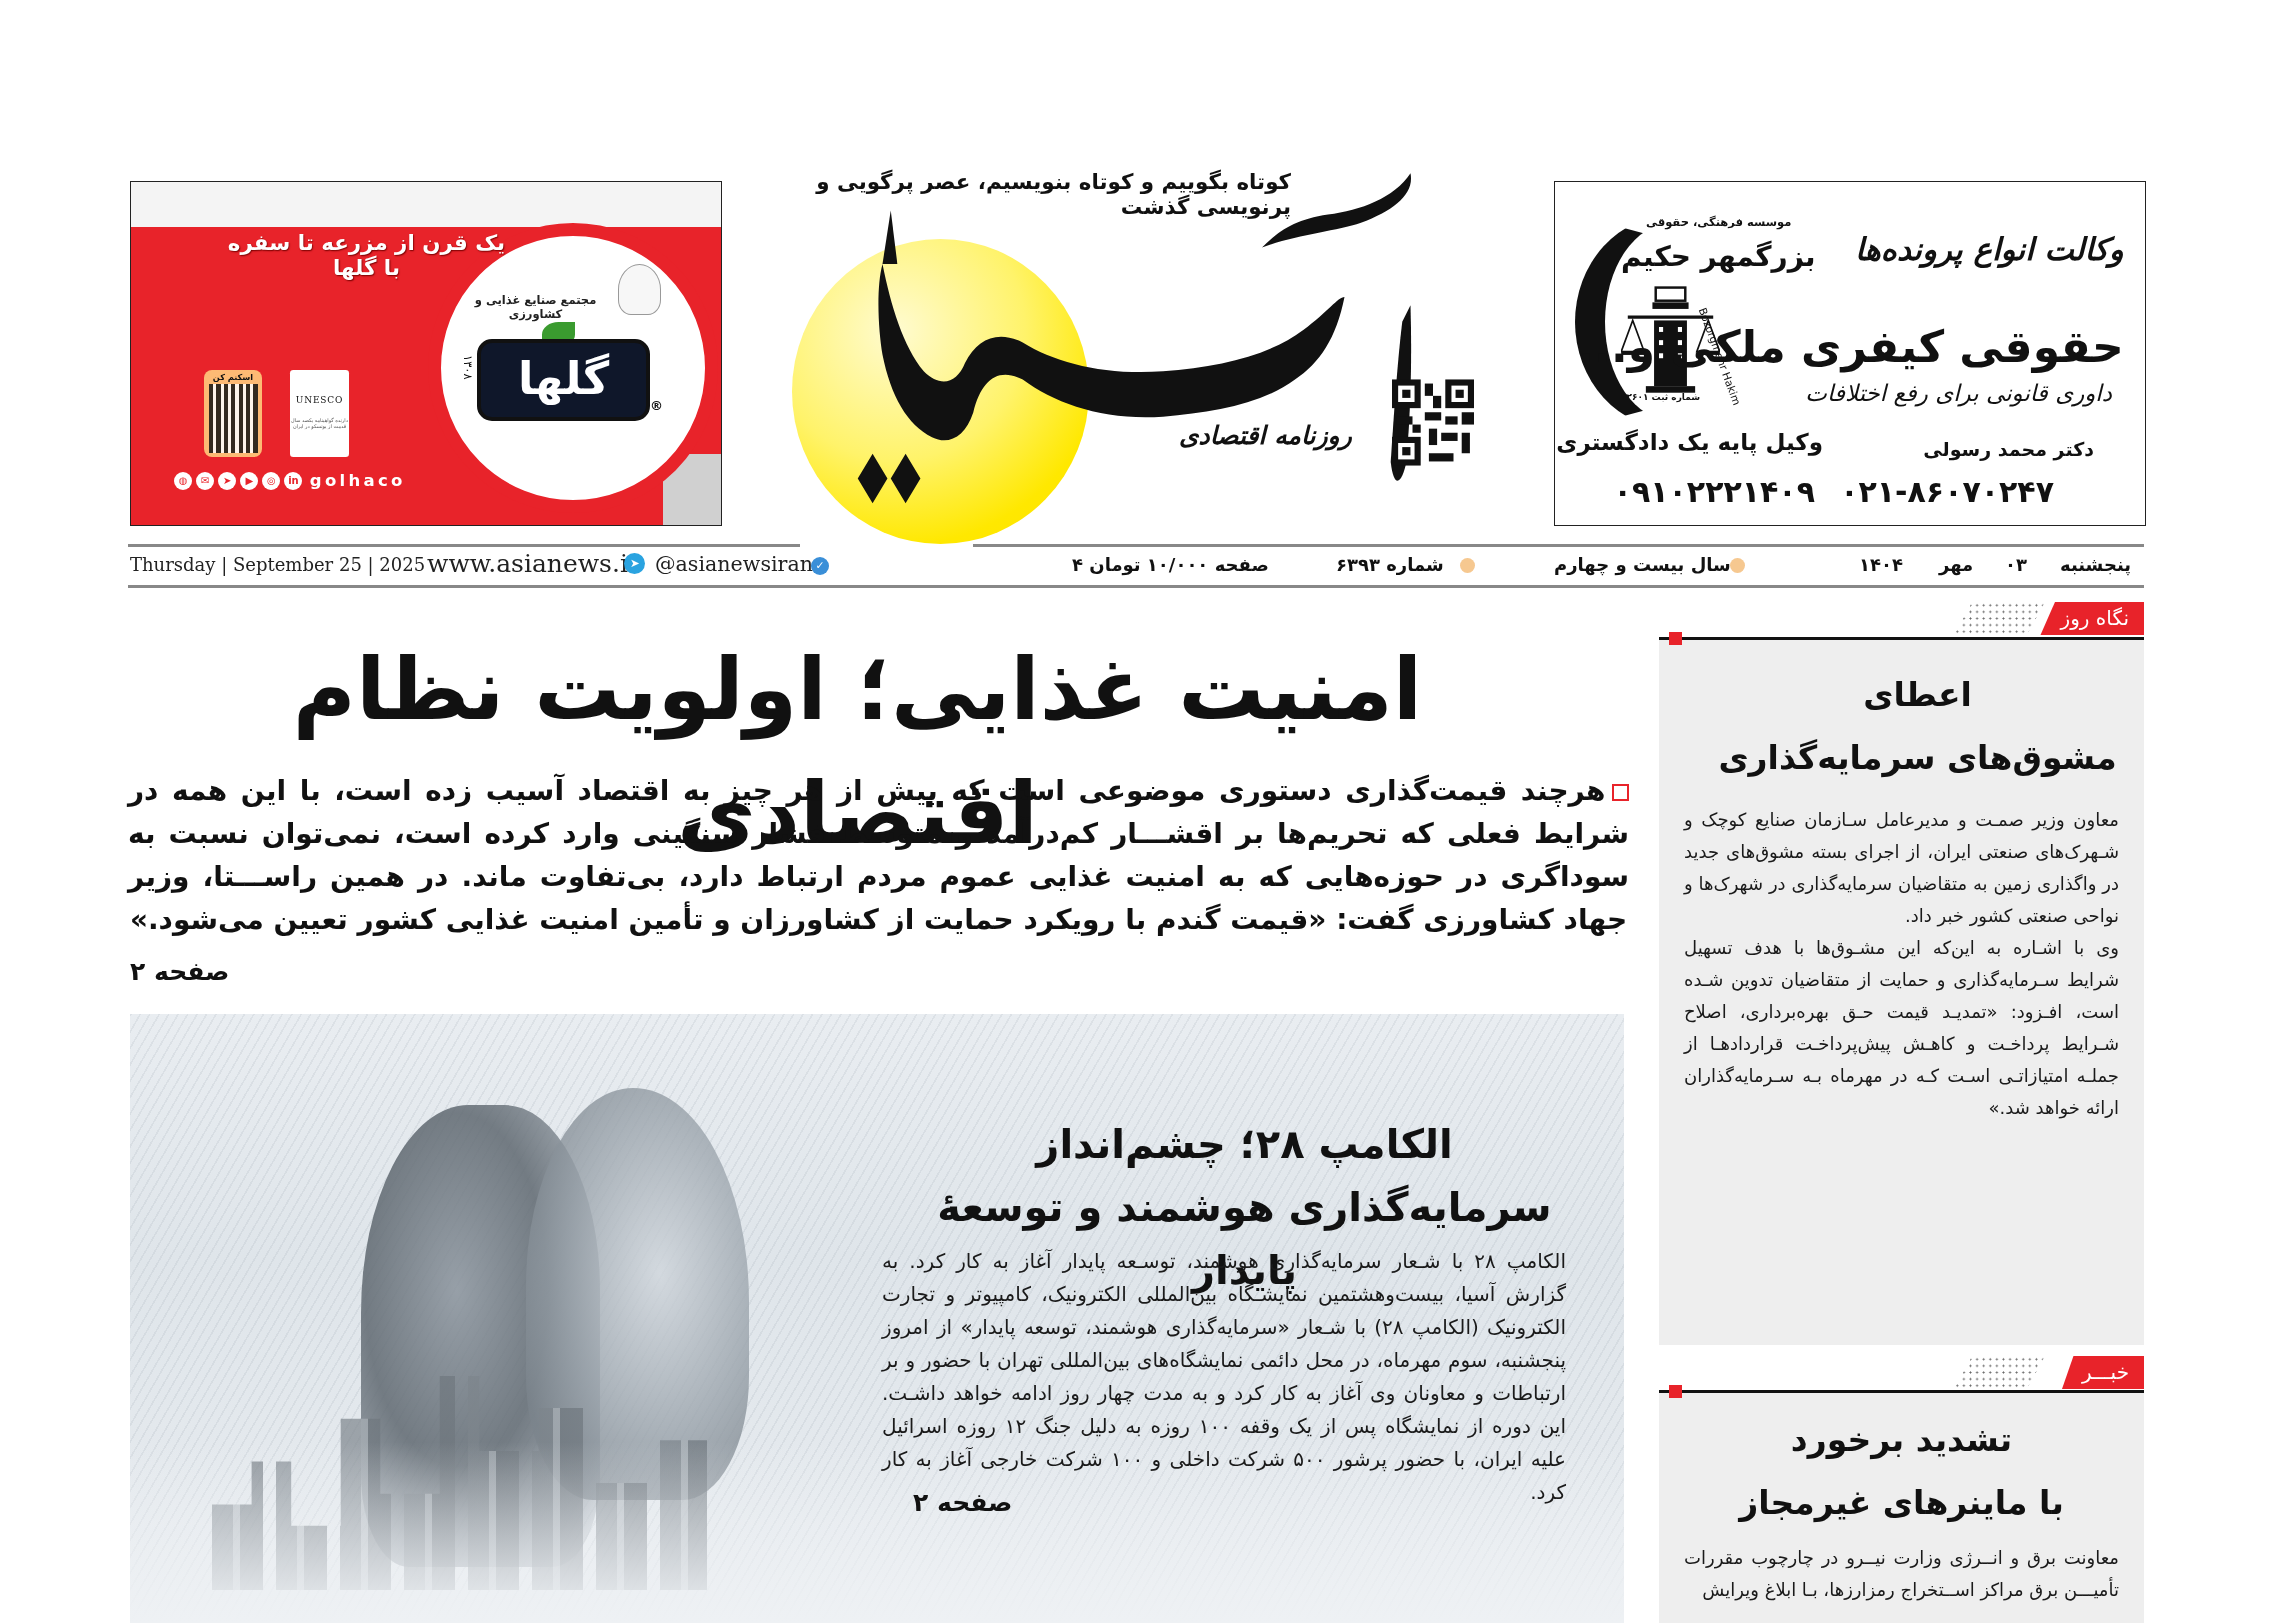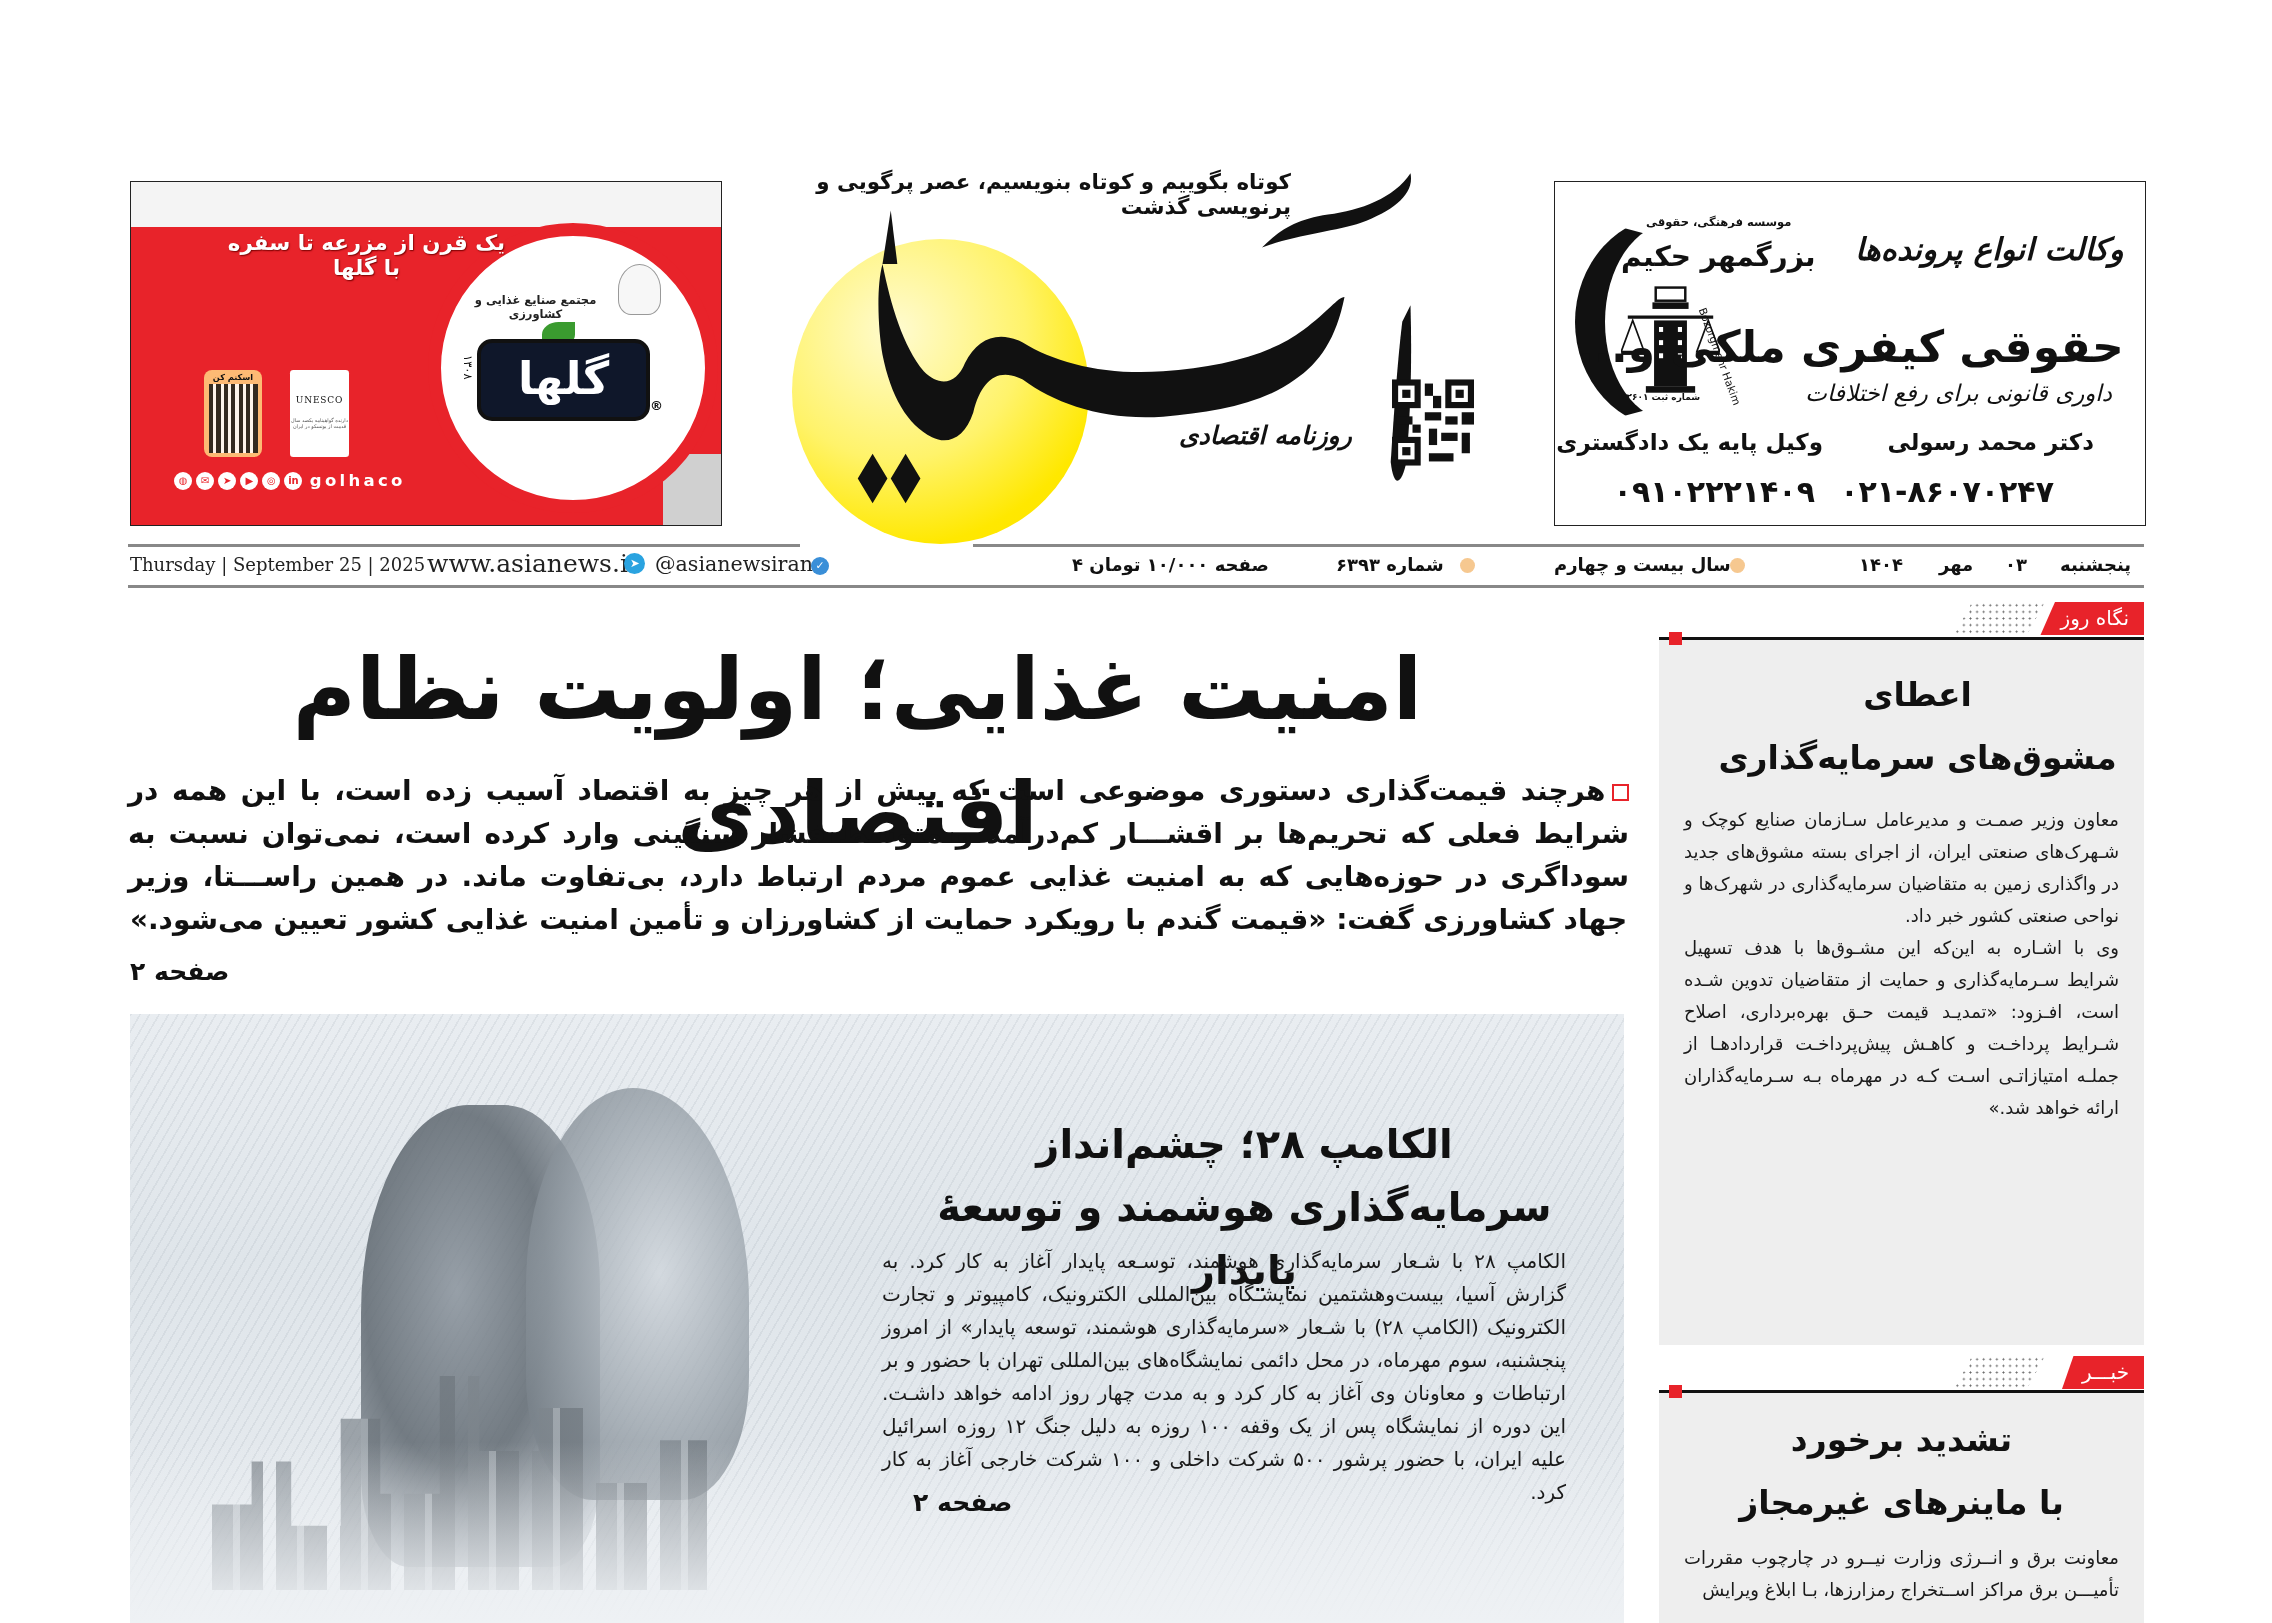--- a/index.html
+++ b/index.html
@@ -25,21 +25,21 @@
   .ad-left .unesco .u{font-size:9px;font-family:"DejaVu Serif",serif;margin-top:25px;letter-spacing:0.8px;}
   .ad-left .unesco .s{font-size:5px;margin-top:11.5px;color:#555;}
   .ad-left .socials{position:absolute;left:43px;top:289px;display:flex;gap:4.1px;align-items:center;}
   .ad-left .socials .ic{width:18px;height:18px;border-radius:50%;background:#fff;color:#e8232a;font-size:10px;text-align:center;line-height:18px;font-weight:bold;}
   .ad-left .socials .handle{color:#fff;font-weight:bold;font-size:16.5px;letter-spacing:3.3px;margin-left:3.3px;font-family:"DejaVu Sans",sans-serif;}
 
   .ad-right{left:1554px;top:181px;width:590px;height:343px;border:1.6px solid #222;background:#fff;overflow:hidden;}
   .ad-right .t1{position:absolute;right:21.4px;top:49px;font-size:31px;font-style:italic;font-weight:bold;font-family:"DejaVu Serif",serif;}
   .ad-right .t2{position:absolute;right:21.4px;top:139px;font-size:44px;font-weight:bold;}
   .ad-right .t3{position:absolute;right:33px;top:198px;font-size:23px;font-style:italic;font-family:"DejaVu Serif",serif;}
-  .ad-right .t4{position:absolute;right:51px;top:247px;font-size:23px;font-weight:bold;}
+  .ad-right .t4{position:absolute;right:51px;top:256px;font-size:19px;font-weight:bold;}
   .ad-right .t5{position:absolute;right:322px;top:247px;font-size:23px;font-weight:bold;}
   .ad-right .t6{position:absolute;right:91px;top:292px;font-size:30px;font-weight:bold;}
   .ad-right .t7{position:absolute;right:330px;top:292px;font-size:30px;font-weight:bold;}
   .ad-right .moon{position:absolute;left:20px;top:33px;width:165px;height:198px;border-radius:50%;border-left:30px solid #111;border-top:8.2px solid transparent;border-bottom:8.2px solid transparent;}
   .ad-right .org-small{position:absolute;left:91px;top:33px;font-size:11.5px;font-weight:bold;}
   .ad-right .org{position:absolute;left:66px;top:58px;font-size:28px;font-weight:bold;}
   .ad-right .scale{position:absolute;left:66px;top:99px;width:99px;height:115px;}
   .ad-right .reg{position:absolute;left:66px;top:210px;font-size:9px;font-weight:bold;}
   .ad-right .latin{position:absolute;left:153px;top:124px;font-size:10.7px;transform:rotate(70deg);transform-origin:left top;}
 

